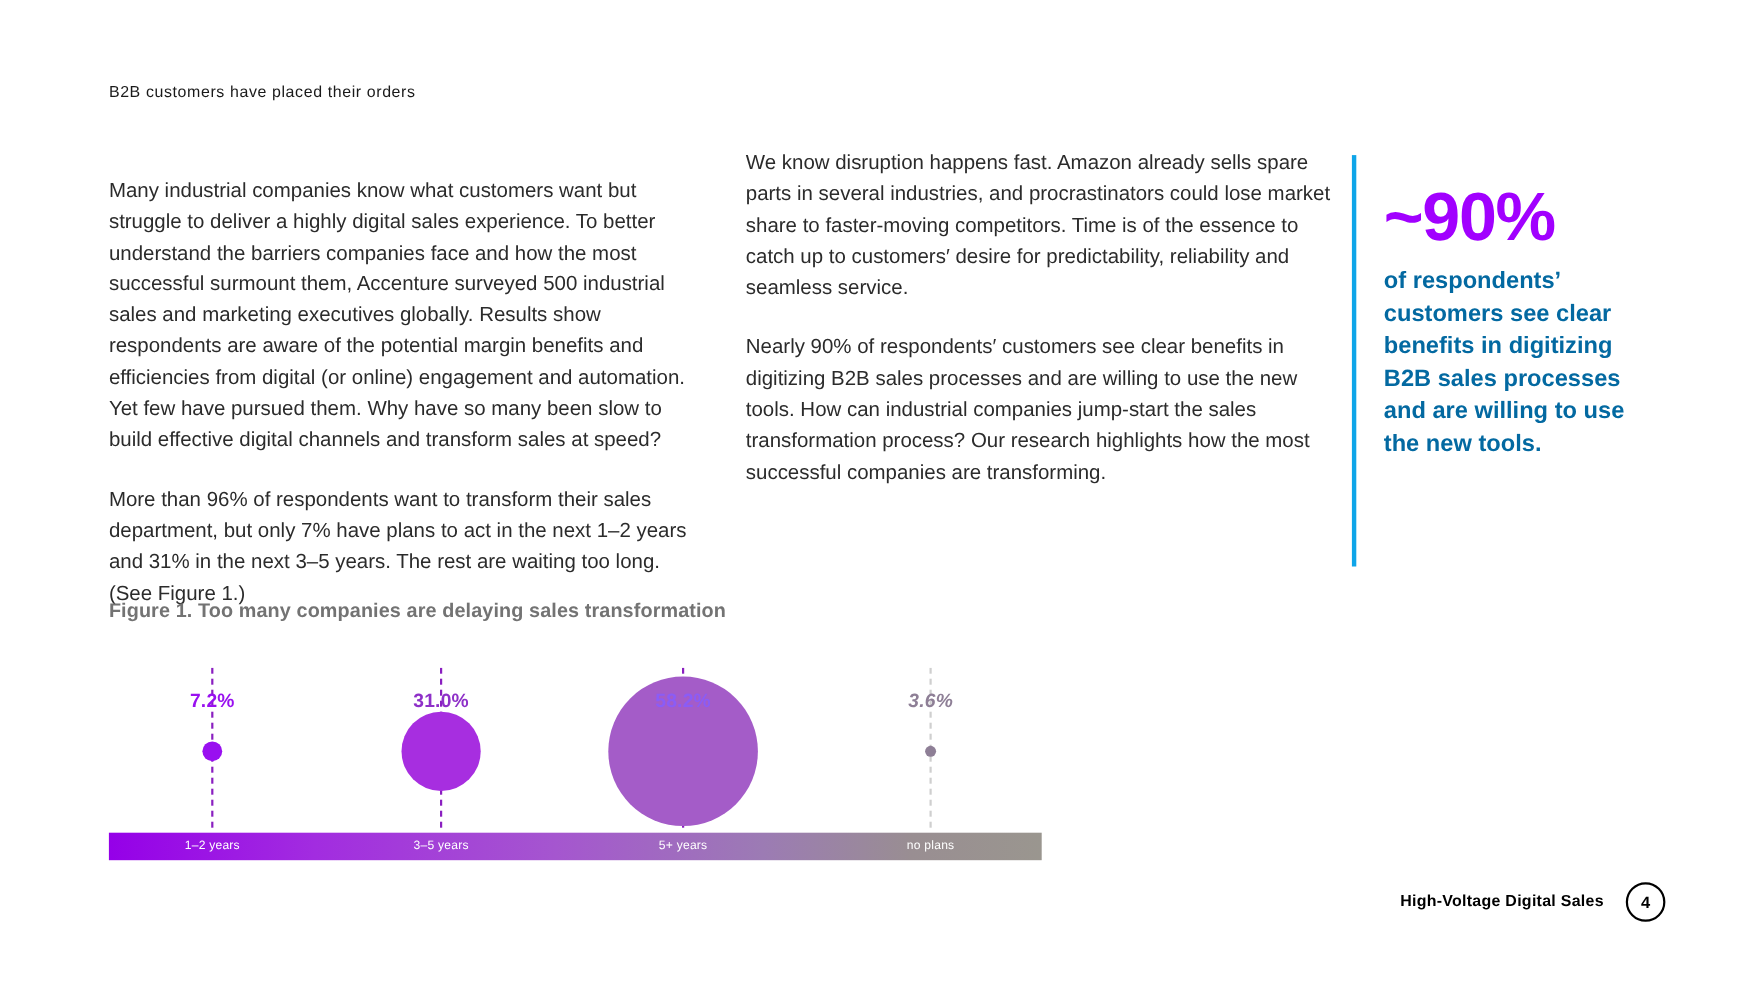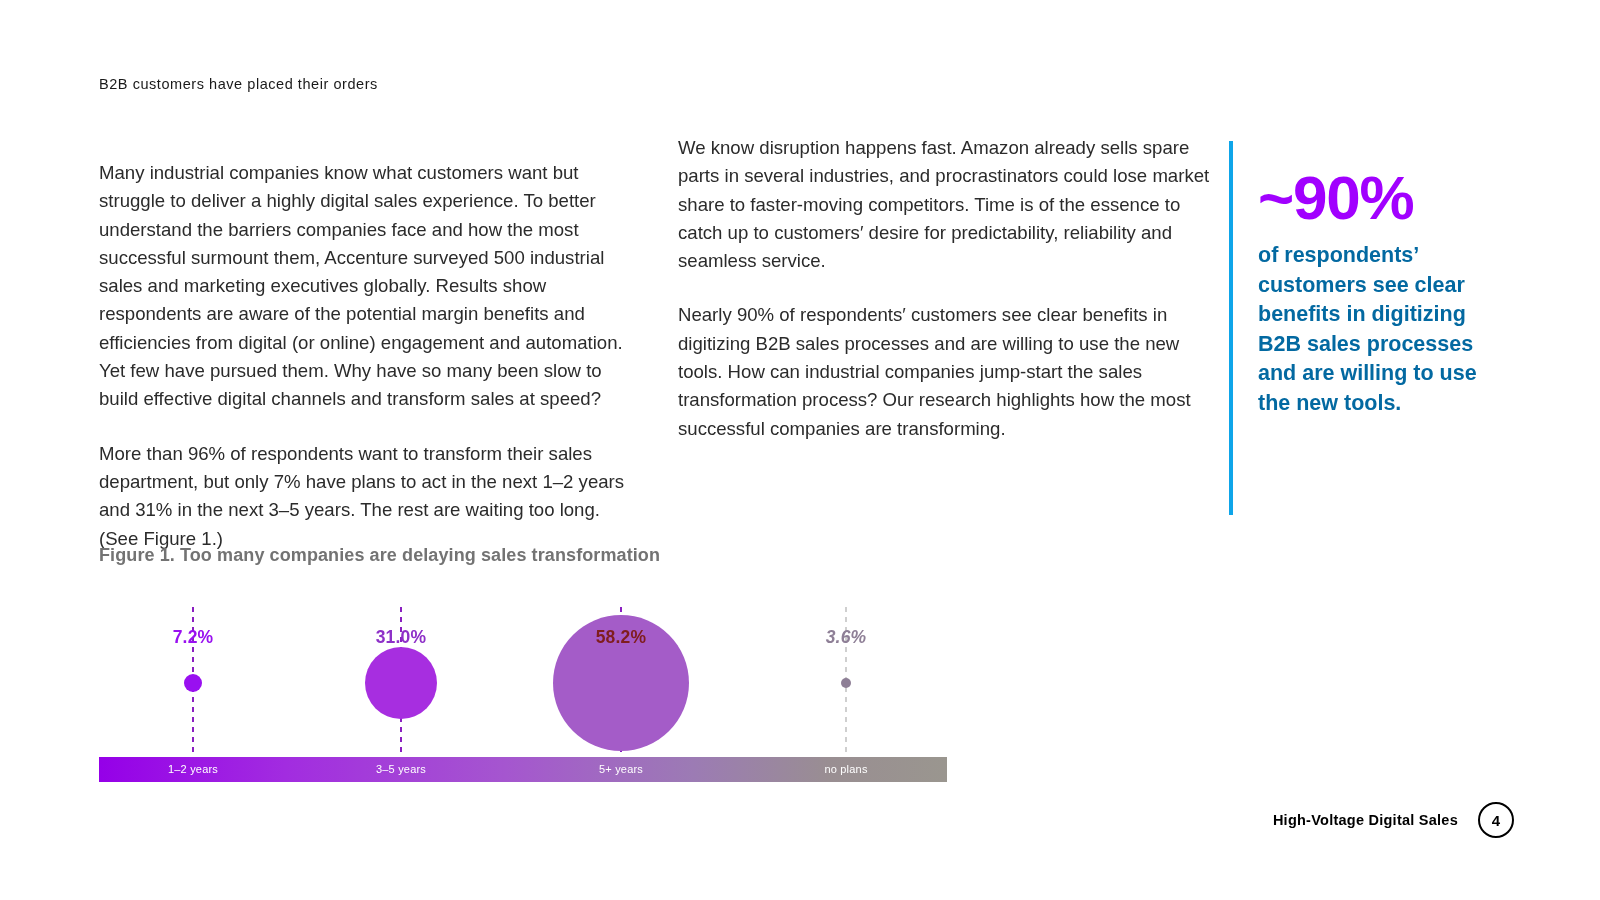--- a/index.html
+++ b/index.html
@@ -239,21 +239,21 @@
             <i></i>
           </div>
           <div class="bubble" style="width: 72px; height: 72px; background: rgb(167, 46, 224);"></div>
           <div class="value-label" style="color: rgb(142, 48, 200);">31.0%</div>
         </div>
         <div class="bubble-group" style="left: 522px;">
           <div class="connector" style="color: rgb(138, 31, 192);">
             <i></i>
           </div>
           <div class="bubble" style="width: 136px; height: 136px; background: rgb(164, 92, 200);"></div>
-          <div class="value-label" style="color: #7f1d1d;">58.2%</div>
+          <div class="value-label" style="color: #8b5cf6;">58.2%</div>
         </div>
         <div class="bubble-group" style="left: 747px;">
           <div class="connector" style="color: rgb(207, 207, 207);">
             <i></i>
           </div>
           <div class="bubble" style="width: 10px; height: 10px; background: rgb(142, 127, 150);"></div>
           <div class="value-label" style="color: rgb(142, 127, 150); font-style: italic;">3.6%</div>
         </div>
       </div>
     <div class="axis-bar" id="axis-bar">

